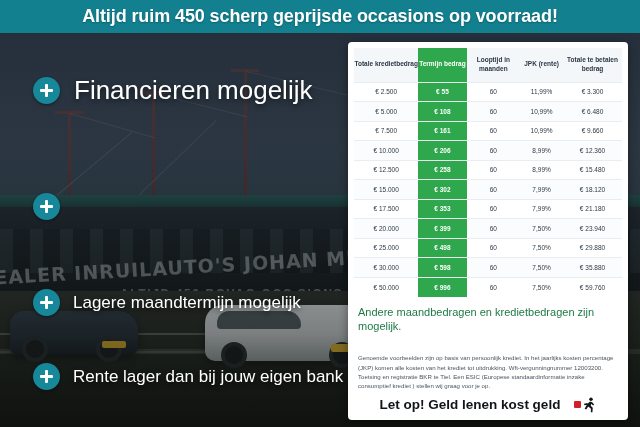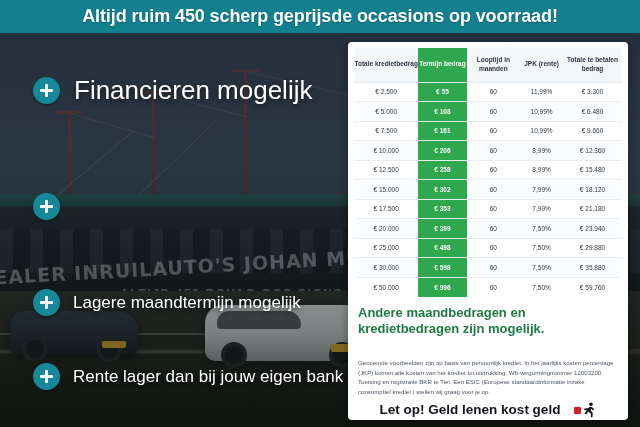--- a/index.html
+++ b/index.html
@@ -193,21 +193,21 @@
   }
   tbody td { border-top: 1px solid #e8edf1; background: #ffffff; }
   tbody tr:nth-child(even) td { background: #fafcfd; }
   .col-term { background: #2ea74d !important; color: #ffffff !important; font-weight: 600; }
   thead th.col-term { background: #2ea74d !important; color: #ffffff !important; }
   col.c1 { width: 24%; } col.c2 { width: 18%; }
   col.c3 { width: 20%; } col.c4 { width: 16%; } col.c5 { width: 22%; }
 
   .note { padding: 6px 10px 0 10px; }
   .note-title {
-    color: #1f7a46; font-size: 13px; font-weight: 700;
+    color: #1f7a46; font-size: 11px; font-weight: 400;
     margin-bottom: 20px; line-height: 1.3;
   }
   .note-body {
     color: #4a5560; font-size: 6.1px; line-height: 1.55; text-align: left;
   }
   .warn {
     margin-top: auto; padding: 6px 10px 8px 10px;
     display: flex; align-items: flex-start; justify-content: center; gap: 14px;
   }
   .warn-text {

